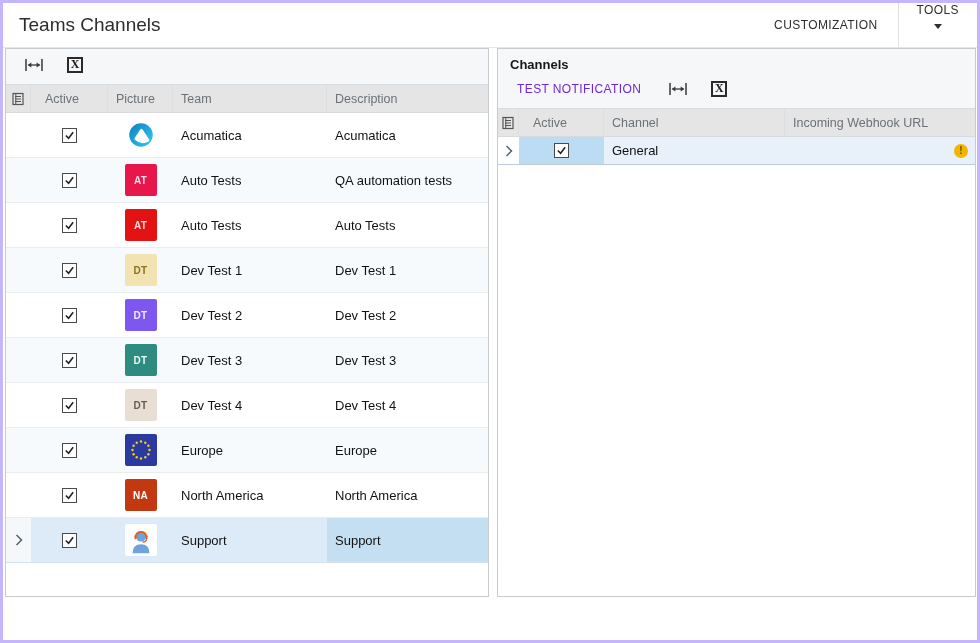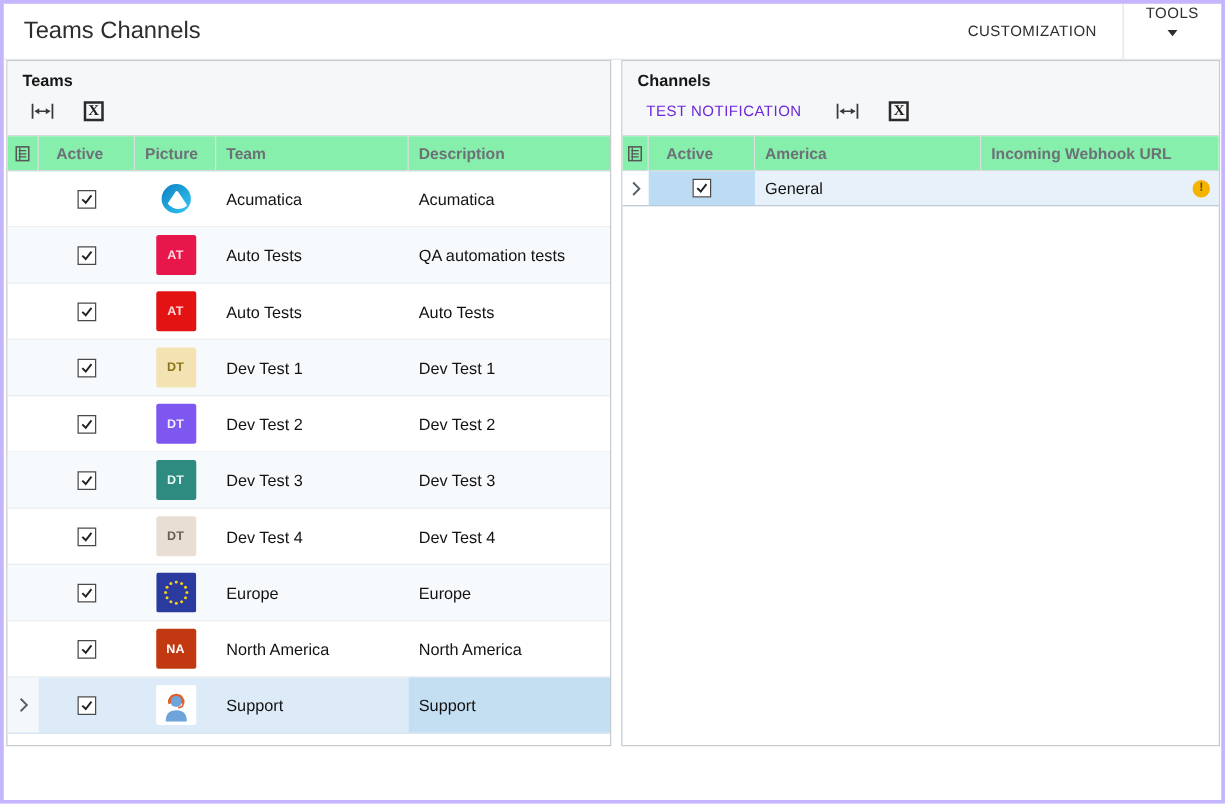--- a/index.html
+++ b/index.html
@@ -28,21 +28,21 @@
   .panel.channels { flex:1; }
   .panel-head { background:#f6f7f9; border-bottom:1px solid #d7dbde; }
   .panel-caption { font-size:13px; font-weight:bold; color:#171717; padding:8px 12px 1px 12px; }
   .panel-toolbar { display:flex; align-items:center; height:35px; padding:0 12px 4px 19px; gap:24px; }
   .text-btn-disabled { font-size:12px; letter-spacing:.4px; color:#6d28d9; background:none; border:none; font-family:inherit; padding:0; margin-right:4px; }
 
   .excel-icon { width:16px; height:16px; border:2px solid #2a2a2a; display:flex; align-items:center; justify-content:center; font-family:"Liberation Serif","DejaVu Serif",serif; font-weight:bold; font-size:12px; color:#1a1a1a; }
   .excel-icon::after { content:"X"; }
 
   
-  .grid-header { display:flex; height:28px; background:#86efac; border-bottom:1px solid #d7dbde; color:#6c7176; font-size:12.5px; align-items:stretch;font-weight:bold; }
+  .grid-header { display:flex; height:28px; background:#e5e5e5; border-bottom:1px solid #d7dbde; color:#6c7176; font-size:12.5px; align-items:stretch; }
   .grid-header > div { display:flex; align-items:center; border-right:1px solid #dcdfe2; padding-left:8px; }
   .grid-header > div:last-child { border-right:none; }
   .hc-sel { justify-content:center; padding-left:0 !important; }
 
   .row { display:flex; align-items:stretch; border-bottom:1px solid #eaedf0; font-size:13px; color:#121212; }
   .t-row { height:45px; }
   .c-row { height:28px;justify-content:center; }
   .row .cell { display:flex; align-items:center; padding-left:8px; }
   .cell-sel { justify-content:center; padding-left:0 !important; }
   .cell-center { justify-content:center; padding-left:0 !important; }
@@ -86,21 +86,20 @@
       <span>TOOLS</span>
       <span class="caret-down"></span>
     </div>
   </div>
 
 
   <div class="panels">
 
     <div class="panel teams">
       <div class="panel-head">
-        <div class="panel-caption">Teams</div>
         <div class="panel-toolbar">
           <button class="icon-btn">
             <svg width="18" height="14" viewBox="0 0 18 14">
               <path d="M1 1 V13 M17 1 V13" stroke="#3a3a3a" stroke-width="1.5"></path>
               <path d="M3.5 7 H14.5" stroke="#3a3a3a" stroke-width="1.3"></path>
               <path d="M2.6 7 L6.4 4.6 V9.4 Z" fill="#3a3a3a"></path>
               <path d="M15.4 7 L11.6 4.6 V9.4 Z" fill="#3a3a3a"></path>
             </svg>
           </button>
           <button class="icon-btn">
@@ -347,21 +346,21 @@
 
       <div class="grid-header">
         <div class="c-sel hc-sel">
           <svg width="12" height="14" viewBox="0 0 12 14">
             <rect x="1" y="1.5" width="10" height="11" fill="none" stroke="#555" stroke-width="1.2"></rect>
             <path d="M3 4.5 H9 M3 7 H9 M3 9.5 H9" stroke="#555" stroke-width="1"></path>
             <path d="M3.8 2 V12.5" stroke="#555" stroke-width="1"></path>
           </svg>
         </div>
         <div class="c-active" style="padding-left:14px">Active</div>
-        <div class="c-chan">America</div>
+        <div class="c-chan">Channel</div>
         <div class="c-url">Incoming Webhook URL</div>
       </div>
 
       <div class="row c-row selected">
         <div class="cell cell-sel c-sel chevron">
           <svg width="8" height="12" viewBox="0 0 8 12">
               <path d="M1.5 1 L6.5 6 L1.5 11" fill="none" stroke="#566068" stroke-width="1.5"></path>
             </svg>
         </div>
         <div class="cell cell-center c-active focus-cell">

